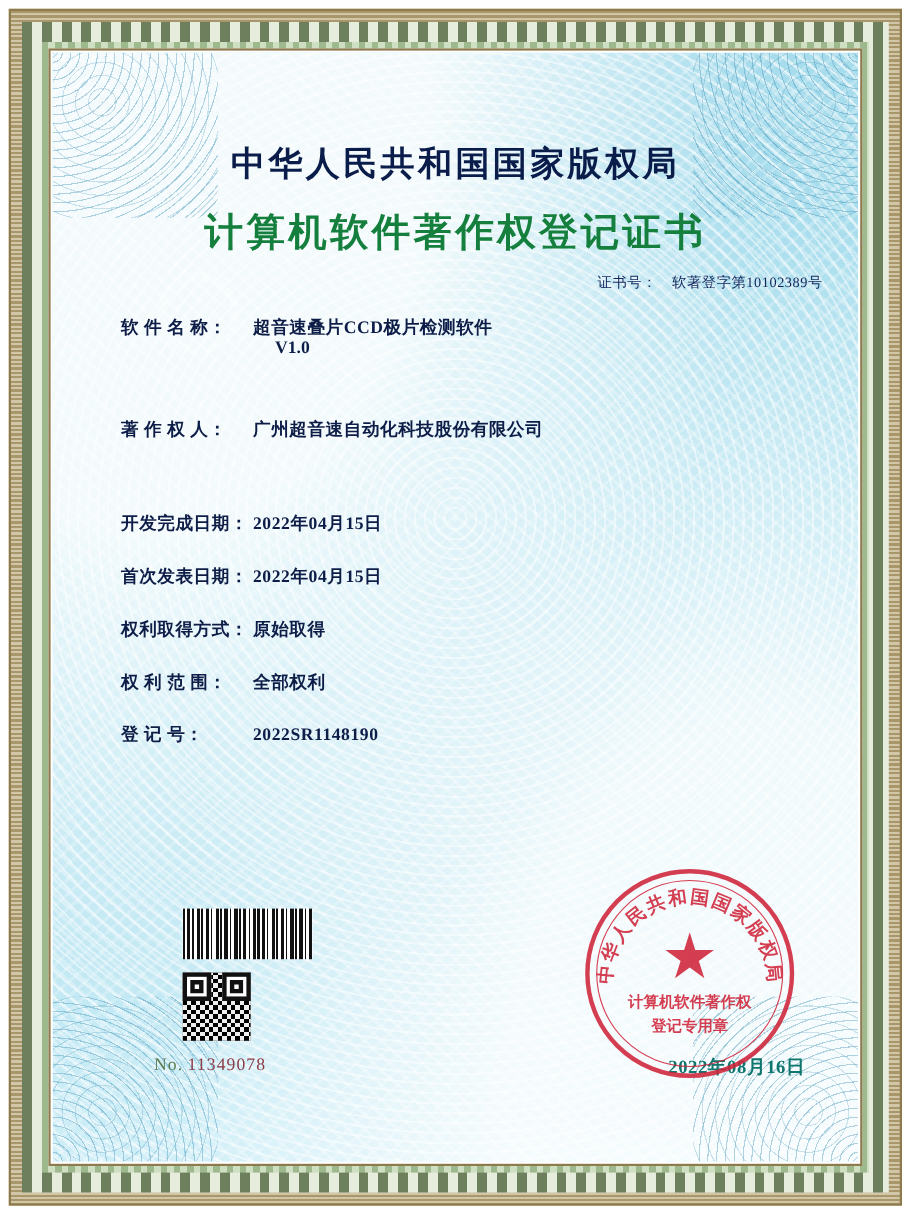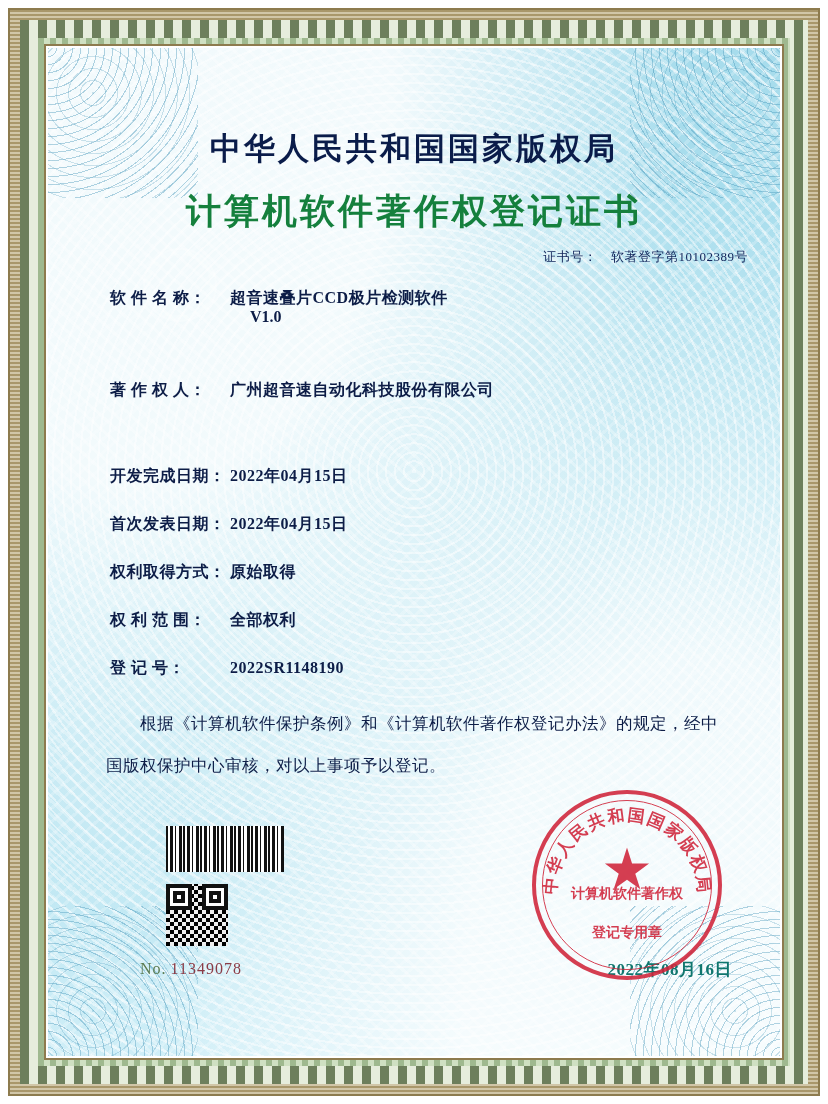--- a/index.html
+++ b/index.html
@@ -250,21 +250,21 @@
   }
   .seal-l1, .seal-l2 {
     position: absolute;
     left: 0; width: 100%;
     text-align: center;
     font-family: "Liberation Serif", serif;
     font-weight: bold;
     font-size: 14px;
     color: #d0243a;
   }
-  .seal-l1 { top: 91px; text-align: center; }
+  .seal-l1 { top: 108px; text-align: center; }
   .seal-l2 { top: 130px; }
 </style>
 </head>
 <body>
 
 <div class="page">
 
   <div class="frame-outer"></div>
   <div class="frame-greek"></div>
   <div class="frame-inner-line"></div>
@@ -310,21 +310,20 @@
     </div>
 
     <div class="field f-scope">
       <span class="lbl">权 利 范 围：</span><span class="val">全部权利</span>
     </div>
 
     <div class="field f-reg">
       <span class="lbl">登  记  号：</span><span class="val">2022SR1148190</span>
     </div>
 
-    <div class="para para-1">根据《计算机软件保护条例》和《计算机软件著作权登记办法》的规定，经中国版权保护中心审核，对以上事项予以登记。</div>
 
     <div class="barcode"></div>
     <div class="qr"></div>
 
     <div class="serial">
       <span class="pfx">No.</span><span>11349078</span>
     </div>
 
     <div class="issue-date">2022年08月16日</div>
 

